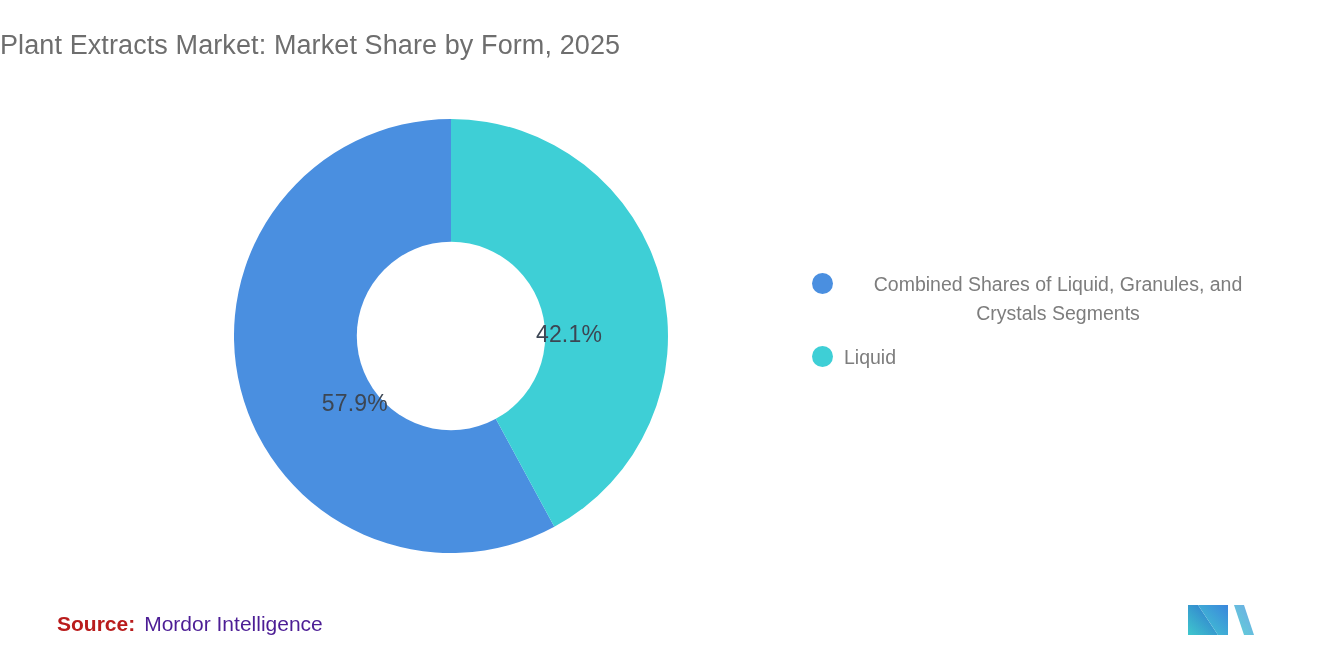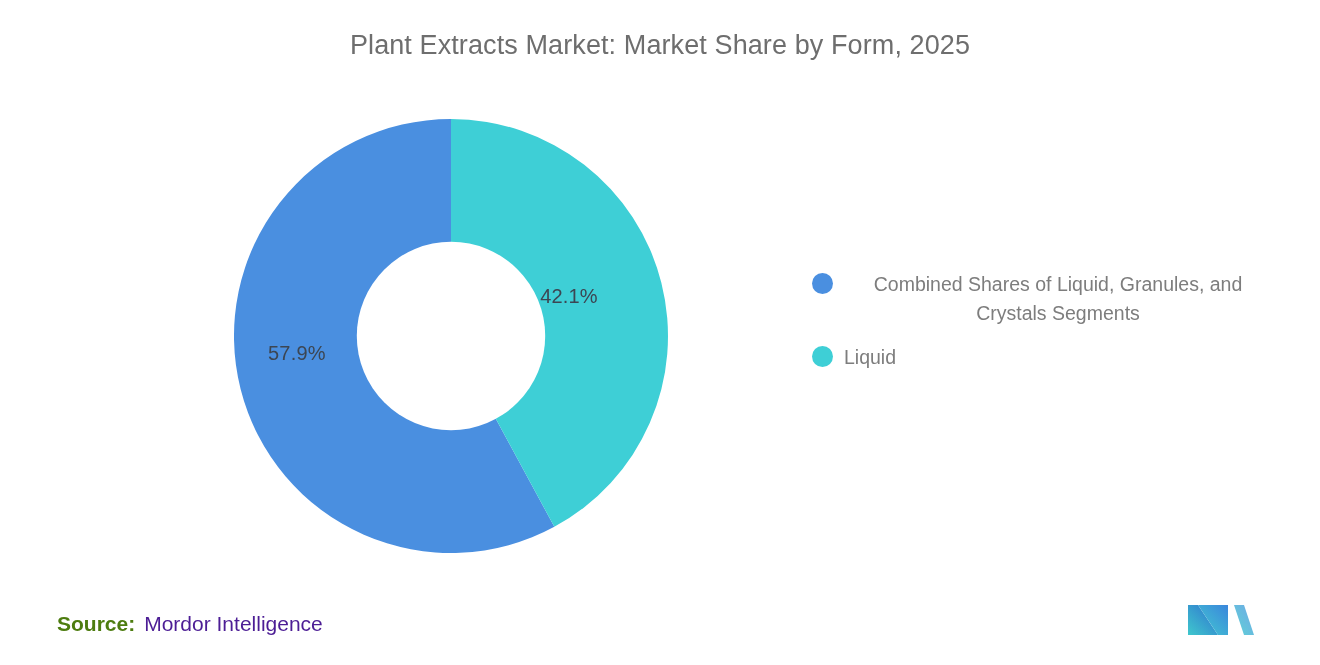--- a/index.html
+++ b/index.html
@@ -20,21 +20,20 @@
     height: 665px;
     background: #ffffff;
   }
 
   
   .chart-title {
     position: absolute;
     left: 0;
     top: 30px;
     width: 1320px;
-    text-align: center;
     font-size: 27px;
     font-weight: 400;
     color: #6e6e6e;
     letter-spacing: 0.1px;
     white-space: nowrap;
   }
 
   
   .donut-wrap {
     position: absolute;
@@ -43,31 +42,32 @@
     width: 434px;
     height: 434px;
   }
   .donut-svg {
     display: block;
     width: 434px;
     height: 434px;
   }
   .slice-label {
     position: absolute;
-    font-size: 20px;
+    font-size: 23px;
     font-weight: 400;
     color: #3c4653;
     white-space: nowrap;
     letter-spacing: 0.2px;
+    margin-top: 36px;
   }
   .slice-label.blue-label {
     left: 34px;
-    top: 223px;
+    top: 235px;
     width: 120px;
-    text-align: left;
+    text-align: right;
   }
   .slice-label.teal-label {
     left: 275px;
     top: 166px;
     width: 120px;
     text-align: center;
   }
 
   
   .legend {
@@ -102,21 +102,21 @@
   .footer {
     position: absolute;
     left: 57px;
     top: 612px;
     display: flex;
     align-items: baseline;
     font-size: 21px;
   }
   .footer-label {
     font-weight: 700;
-    color: #4d7c0f;
+    color: #b91c1c;
     margin-right: 9px;
   }
   .footer-value {
     font-weight: 400;
     color: #4c1d95;
   }
 
   .logo {
     position: absolute;
     left: 1186px;

